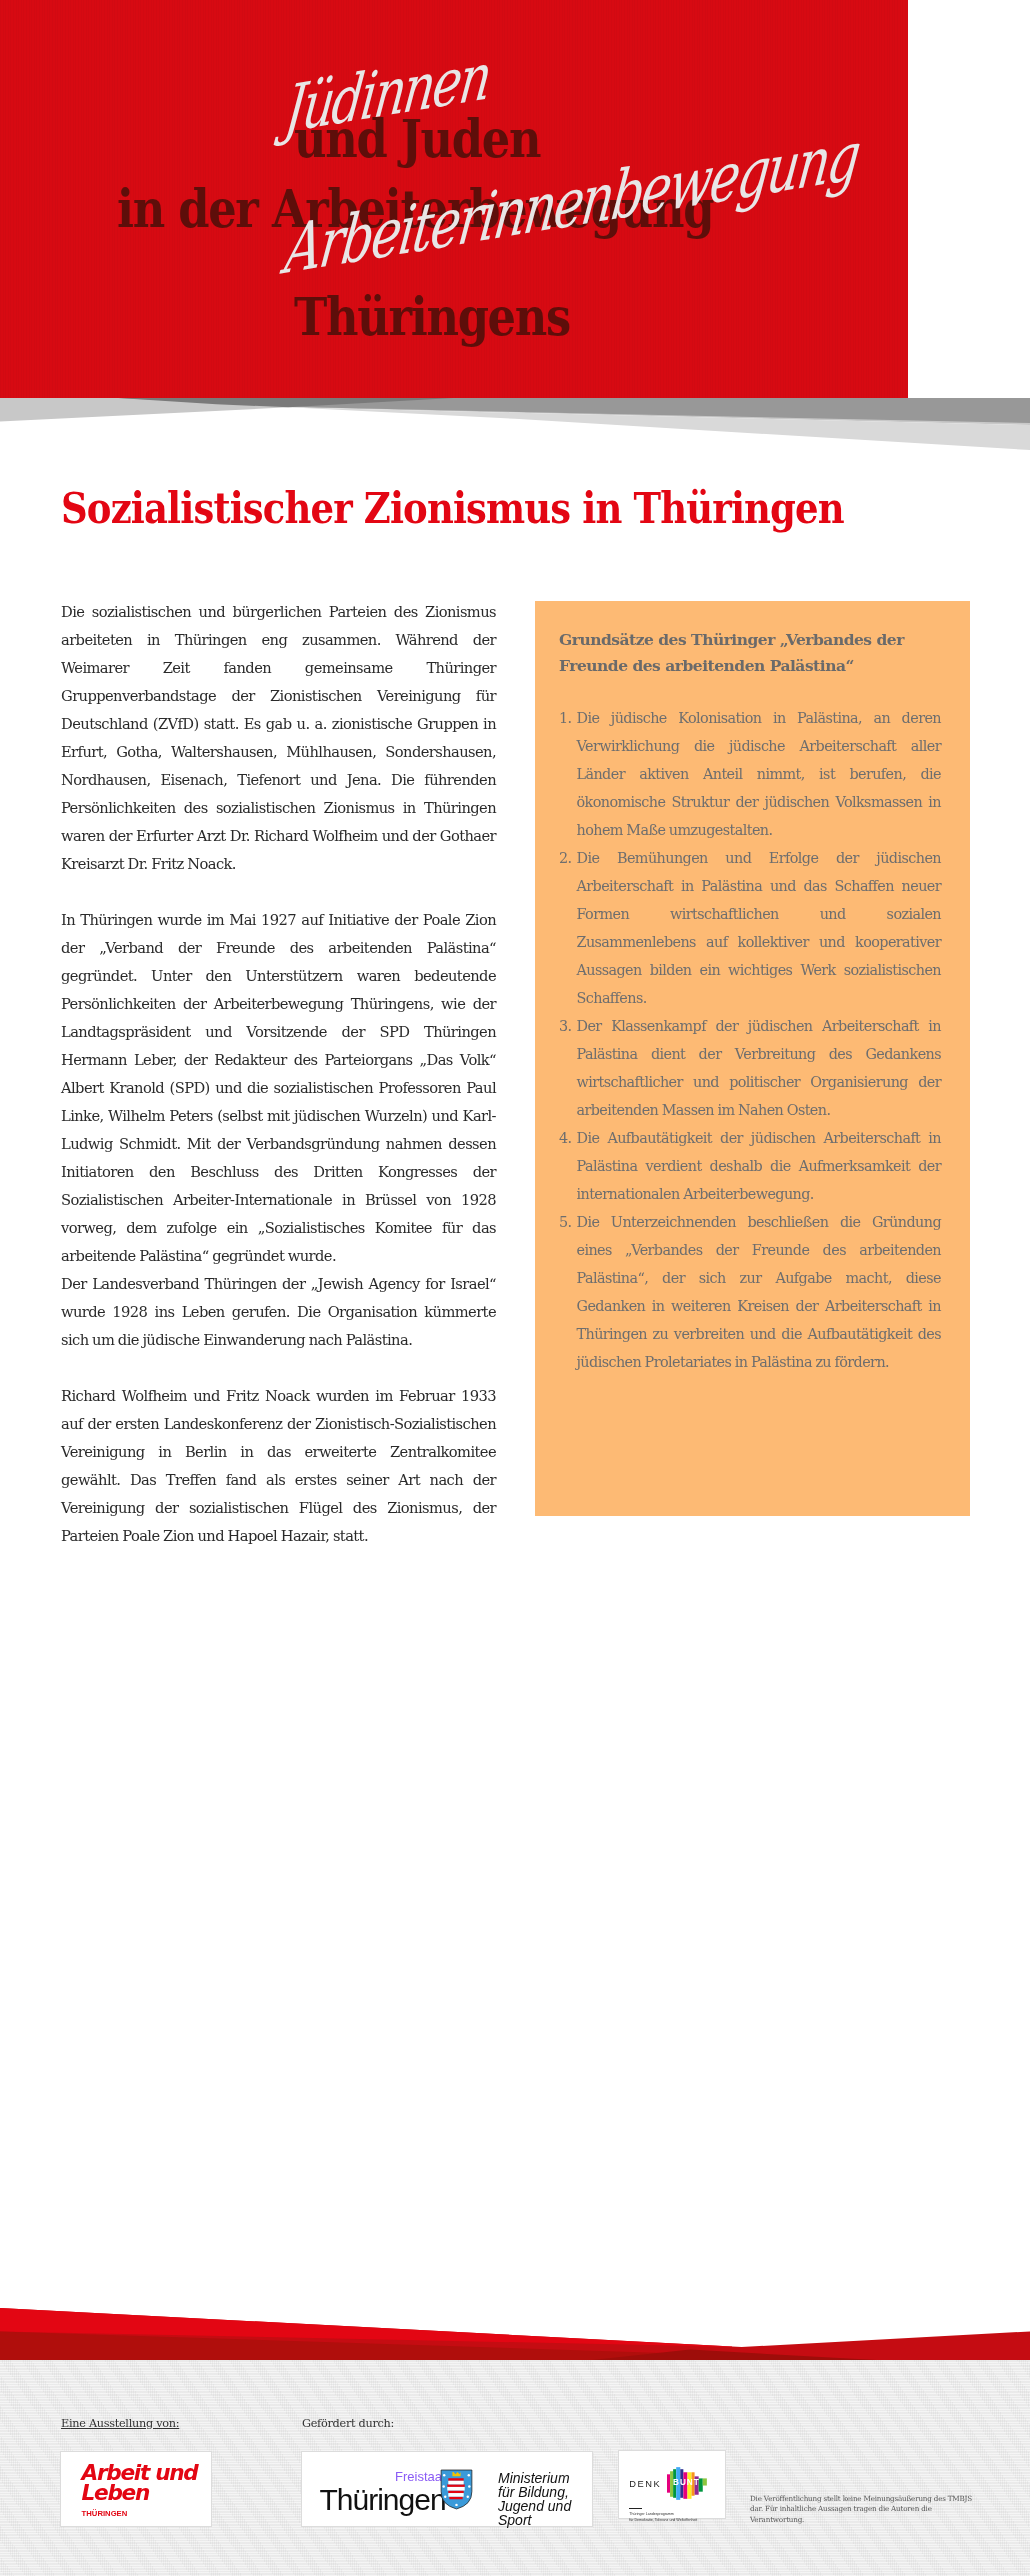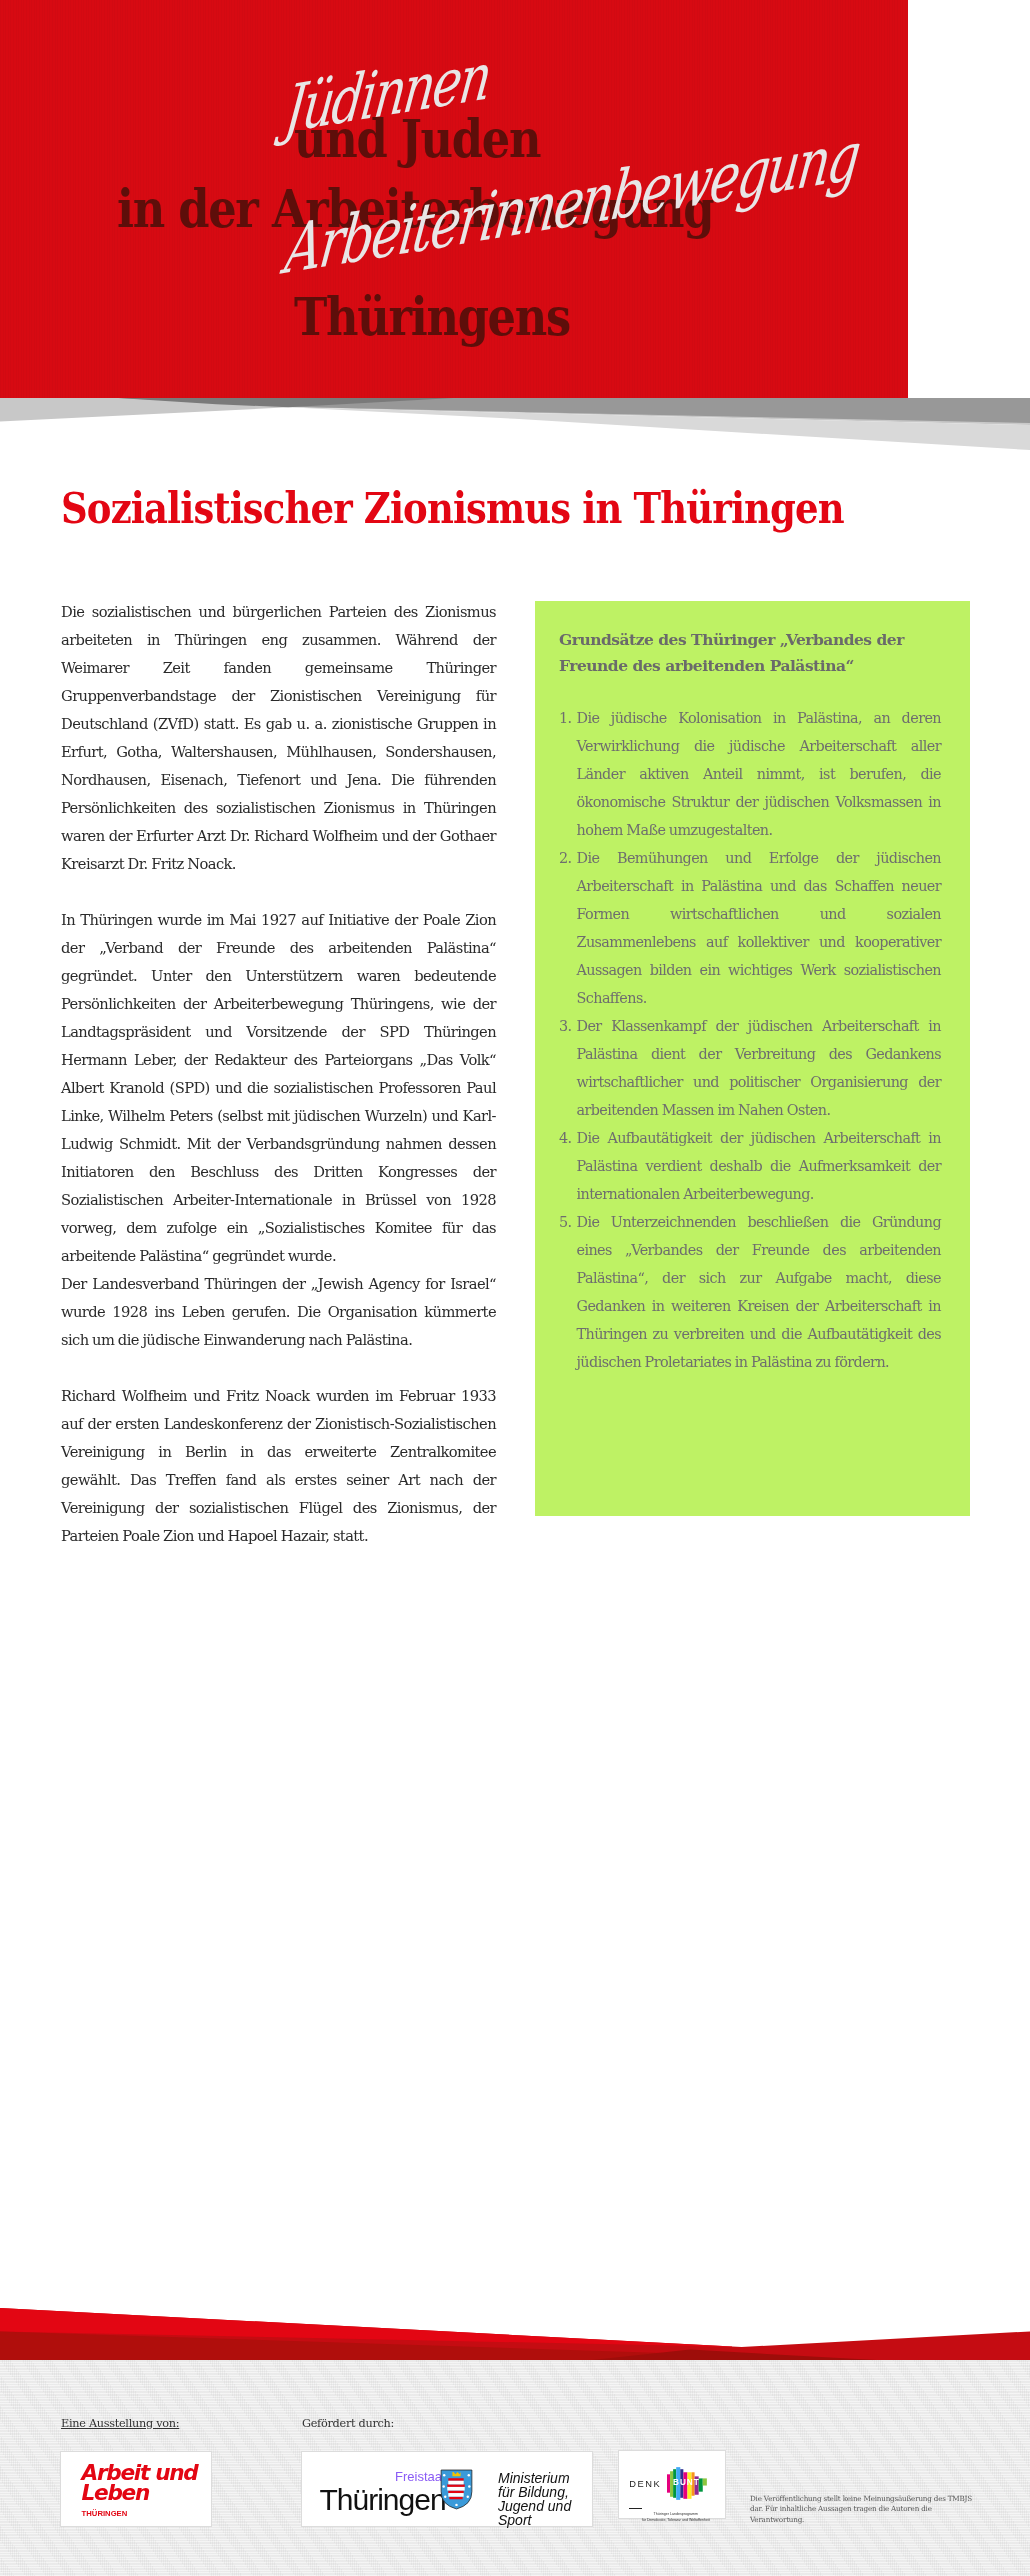--- a/index.html
+++ b/index.html
@@ -43,21 +43,21 @@
     position: absolute; left: 61px; top: 598px; width: 435px;
     color: #2a2a2a; font-size: 14.7px; line-height: 28px; text-align: justify;
     font-family: "DejaVu Serif", serif; font-weight: 300;
     hyphens: manual; letter-spacing: -0.6px; word-spacing: -0.5px;
   }
   .col-left p { margin: 0 0 28px 0; }
   .col-left p.tight { margin-bottom: 0; }
 
   .box {
     position: absolute; left: 535px; top: 601px; width: 435px; height: 915px;
-    background: #bef264;
+    background: #fdba74;
   }
   .box-title {
     position: absolute; left: 24px; top: 26px; width: 381px; margin: 0;
     color: #6a6a6a; font-weight: bold; font-size: 15.5px; line-height: 26px;
     letter-spacing: -0.5px; font-family: "DejaVu Serif", serif;
   }
   .box-list {
     position: absolute; left: 24px; top: 103px; width: 382px; margin: 0; padding: 0;
     list-style: none; color: #6e6e6e; font-size: 14.4px; line-height: 28px;
     text-align: justify; letter-spacing: -0.6px; word-spacing: -0.5px;
@@ -221,21 +221,21 @@
         <circle cx="32" cy="70" r="2.4"></circle>
       </g>
   </svg>
   <div class="th-ministry">
     <span style="display:block">Ministerium</span>
     <span style="display:block">für Bildung,</span>
     <span style="display:block">Jugend und Sport</span>
   </div>
 </div>
 
-<div class="logo-box" style="left:618px; top:2450px; width:108px; height:69px;text-align:center;">
+<div class="logo-box" style="left:618px; top:2450px; width:108px; height:69px;">
   <div class="denk-word">DENK</div>
   <svg class="denk-bars" viewBox="0 0 92 64">
     <rect x="0" y="14" width="6" height="36" fill="#e5007e"></rect>
     <rect x="6" y="8" width="6" height="50" fill="#8cc63f"></rect>
     <rect x="12" y="4" width="6" height="56" fill="#00963f"></rect>
     <rect x="18" y="0" width="8" height="64" fill="#3fa9f5"></rect>
     <rect x="26" y="4" width="6" height="56" fill="#2e3192"></rect>
     <rect x="32" y="10" width="8" height="52" fill="#e5007e"></rect>
     <rect x="40" y="10" width="8" height="52" fill="#fcee21"></rect>
     <rect x="48" y="10" width="6" height="46" fill="#f7931e"></rect>

